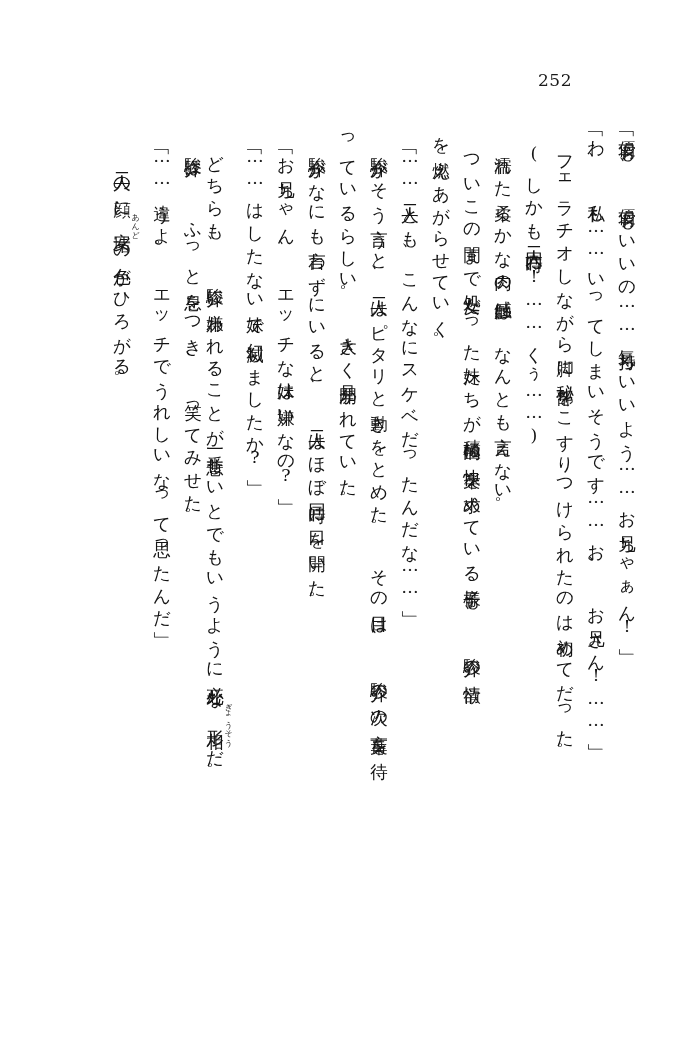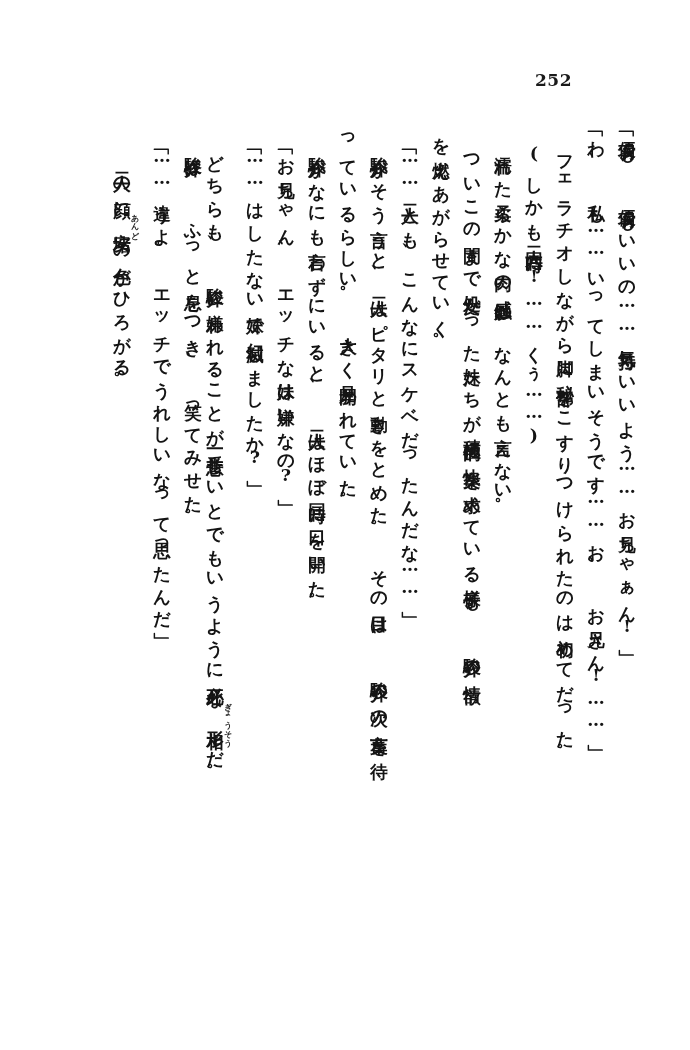--- a/index.html
+++ b/index.html
@@ -12,21 +12,20 @@
     height: 1050px;
     overflow: hidden;
     font-family: "DejaVu Serif", "Liberation Serif", serif;
     color: #1a1a1a;
   }
   #page {
     position: relative;
     width: 690px;
     height: 1020px;
     background: #ffffff;
-    font-weight: bold;
   }
   
   #page-number {
     position: absolute;
     top: 70px;
     right: 118px;
     font-size: 17px;
     letter-spacing: 0.5px;
     color: #1a1a1a;
     font-family: "DejaVu Serif", "Liberation Serif", serif;

